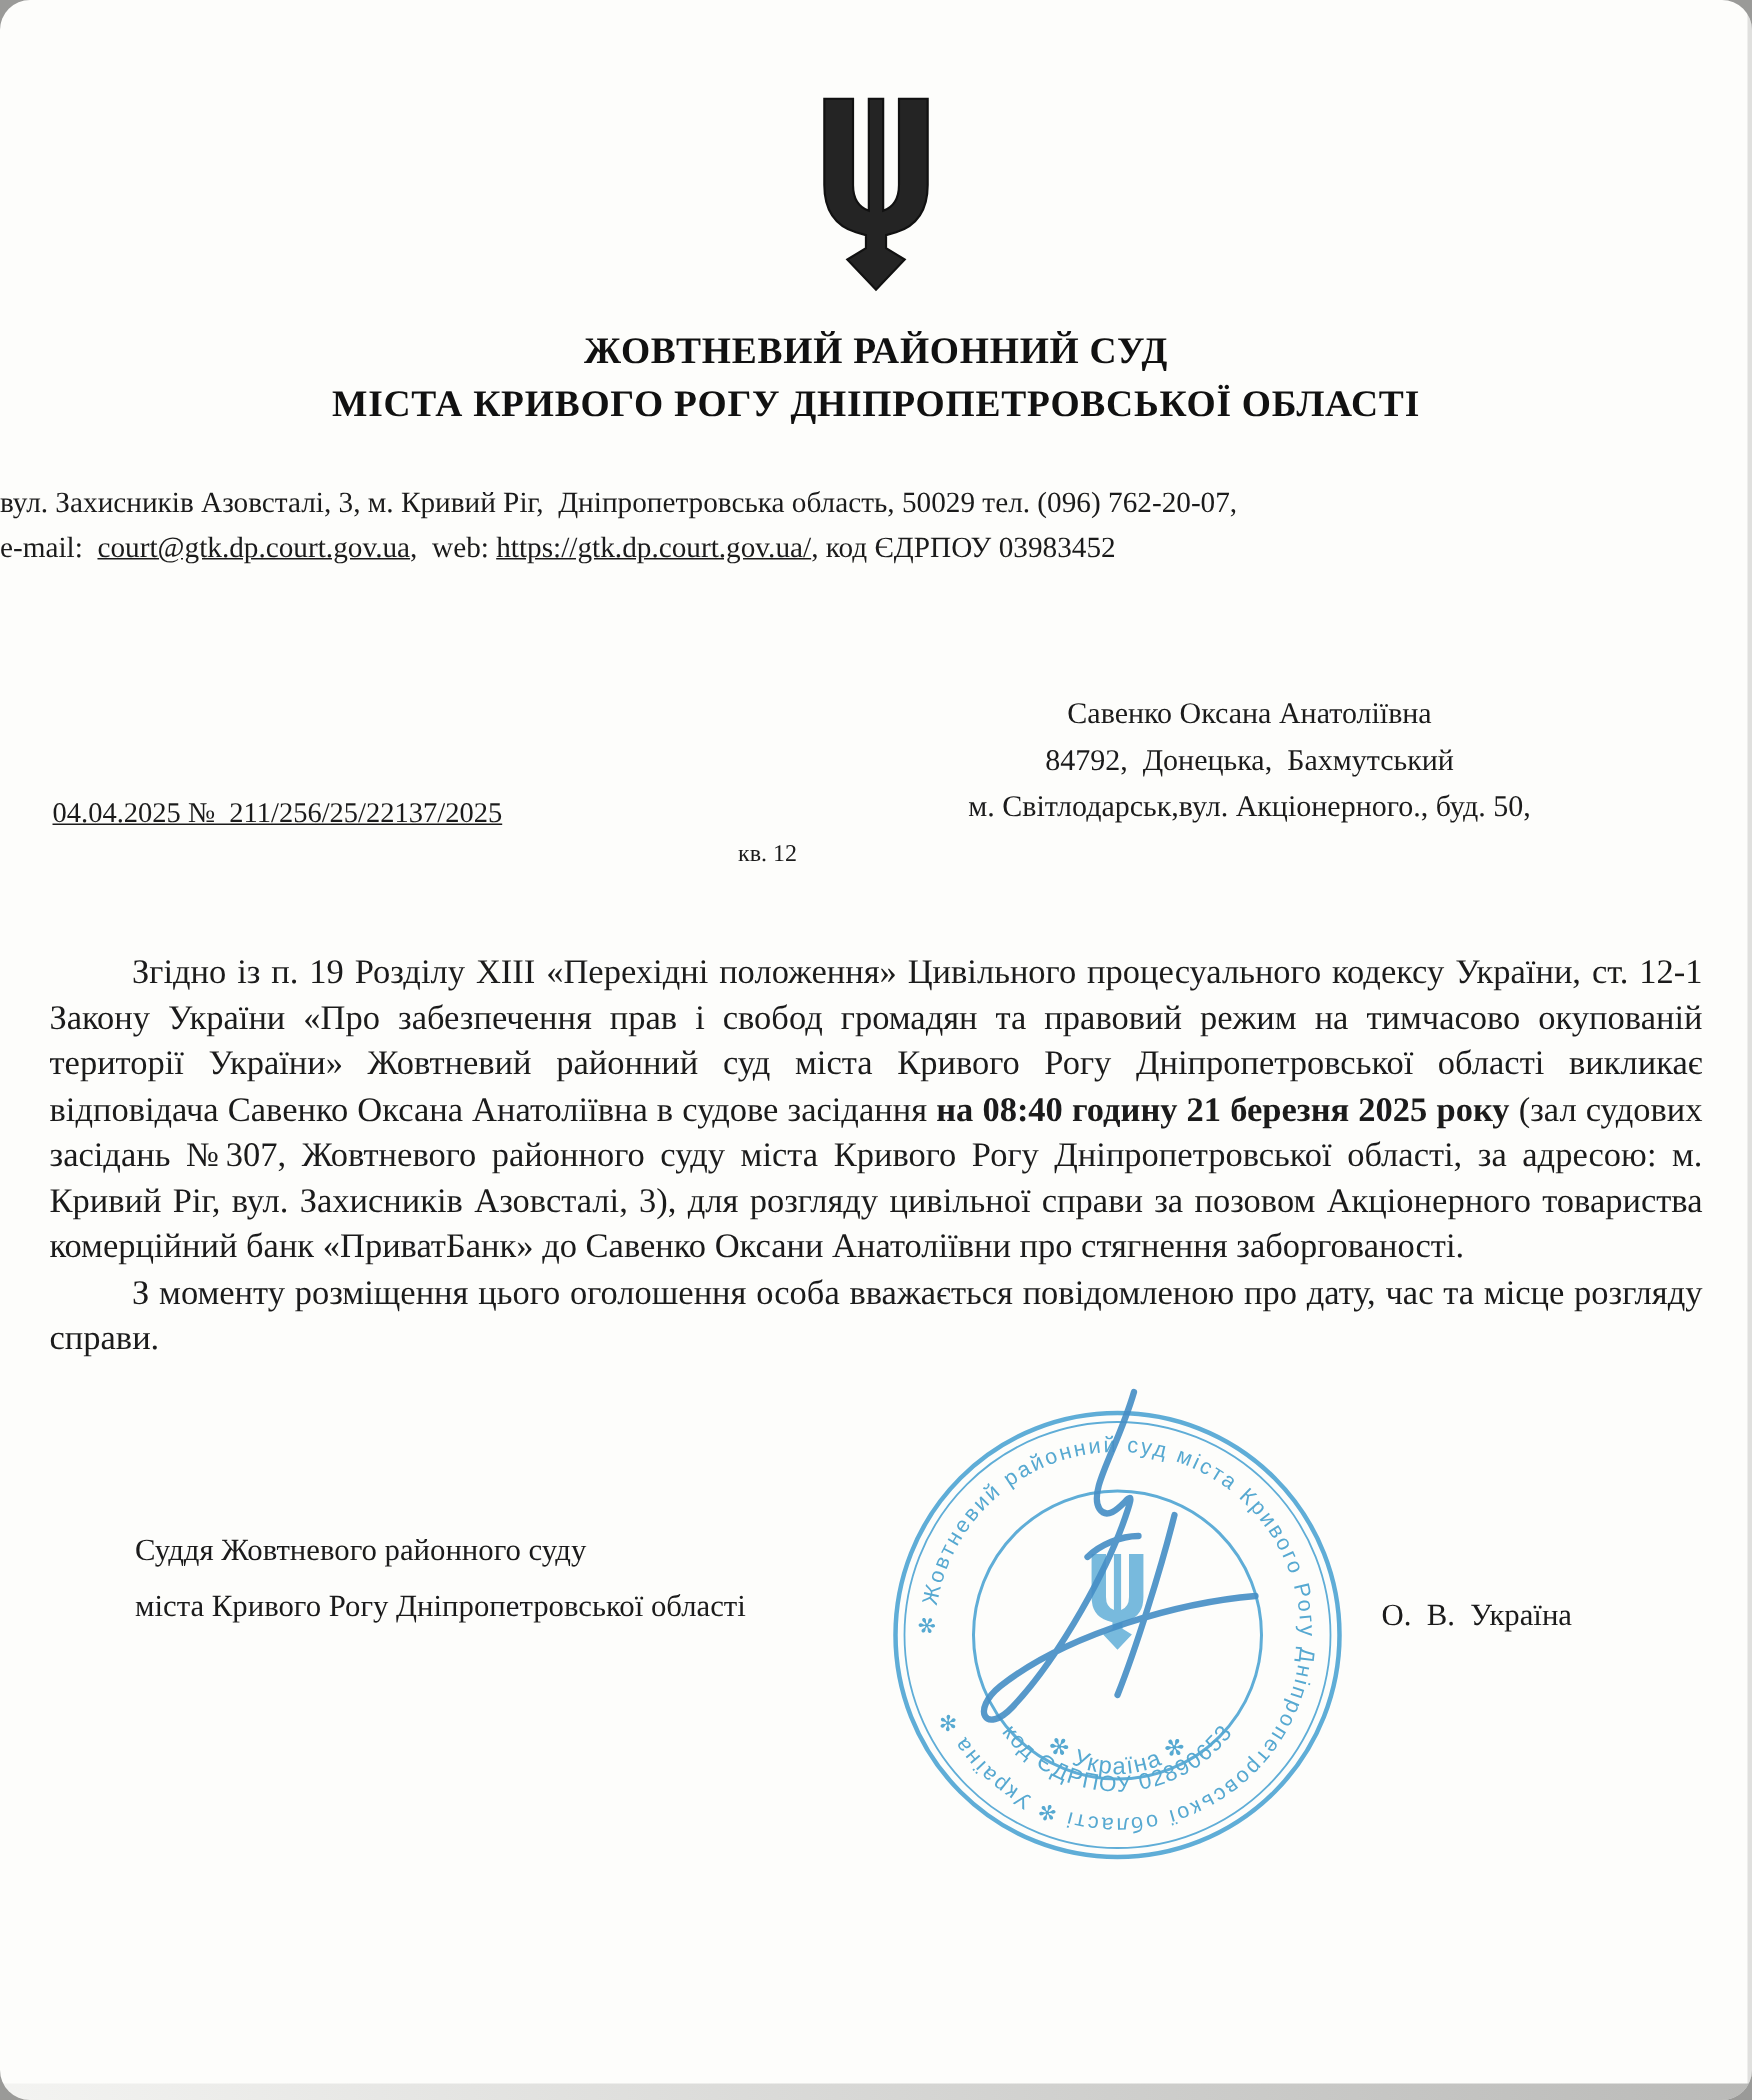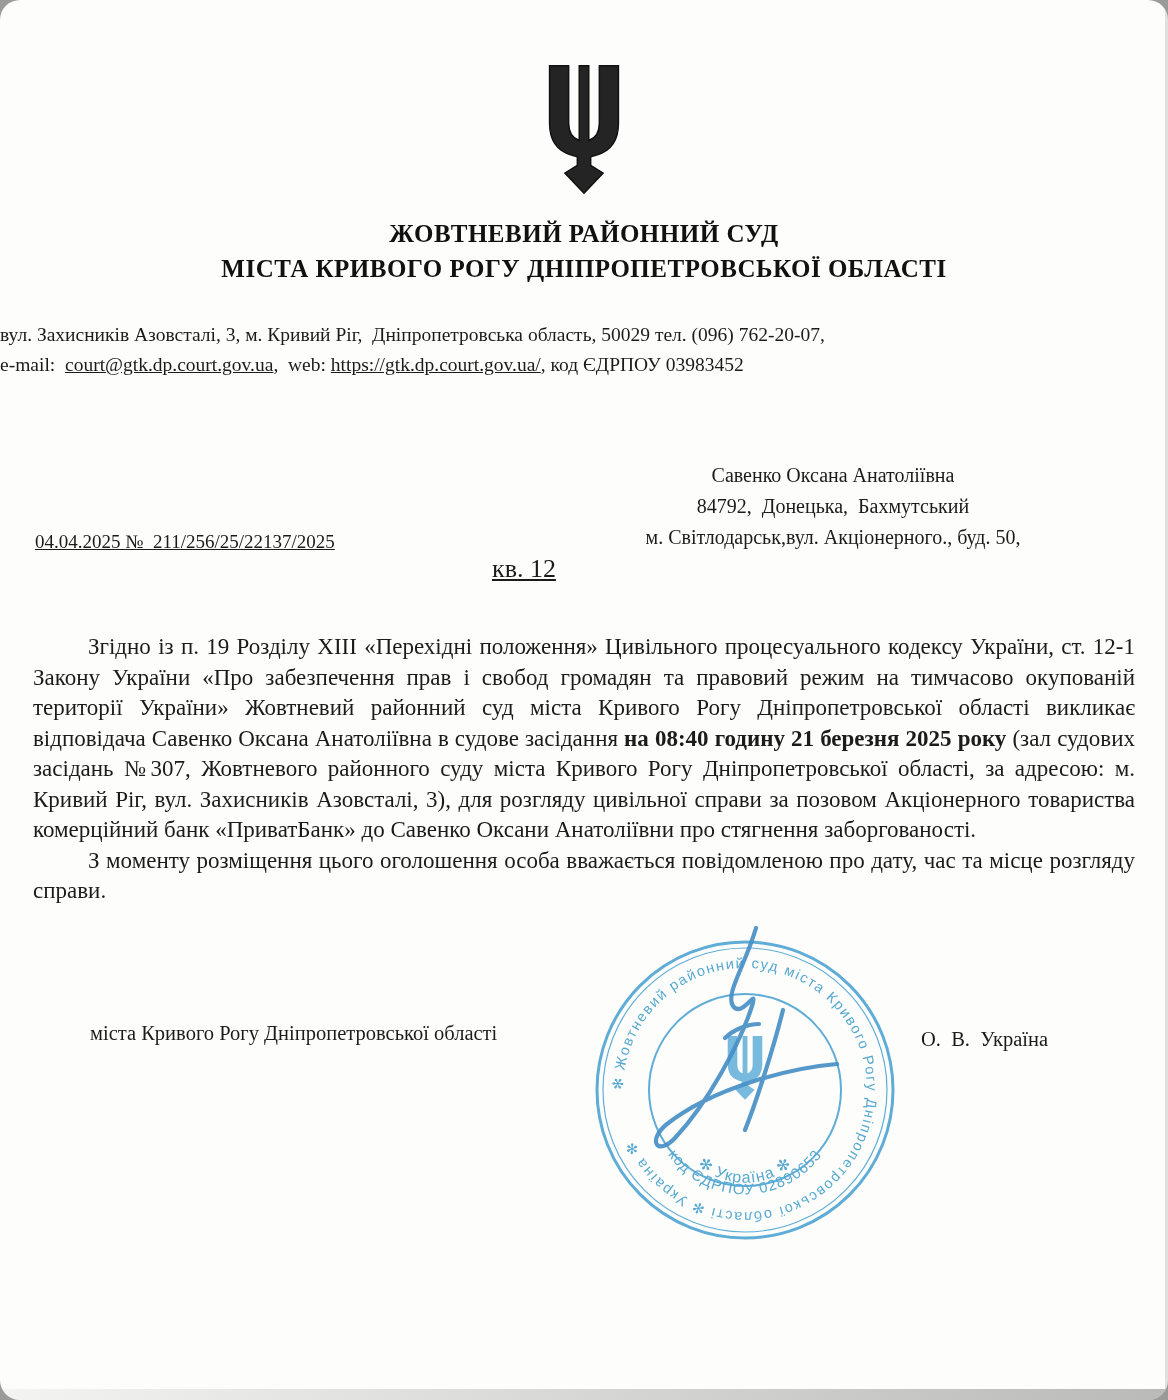--- a/index.html
+++ b/index.html
@@ -50,23 +50,22 @@
   }
   .recipient {
     width: 520px;
     margin-right: 40px;
     text-align: center;
     font-size: 20px;
     line-height: 31px;
   }
   .kv-line {
     margin-left: 492px;
-    font-size: 26px;
+    font-size: 16px;
     line-height: 31px;
-    text-decoration: underline;
   }
   .case-numbers {
     margin-left: 35px;
     margin-top: 8px;
     font-size: 17.5px;
   }
 
   .body-text { margin: 48px 33px 0 33px; }
   .body-text p {
     font-size: 23px;
@@ -154,20 +153,21 @@
   </div>
   <div class="kv-line keep-spaces">кв. 12</div>
 
   <div class="body-text">
     <p><span>Згідно із п. 19 Розділу ХІІІ «Перехідні положення» Цивільного процесуального кодексу України,  ст. 12-1 Закону України «Про забезпечення прав і свобод громадян та правовий режим на тимчасово окупованій території України» Жовтневий районний суд міста Кривого Рогу Дніпропетровської області викликає відповідача Савенко Оксана Анатоліївна в судове засідання </span><b>на 08:40 годину 21 березня 2025 року</b><span> (зал судових засідань №307, Жовтневого районного суду міста Кривого Рогу Дніпропетровської області, за адресою: м. Кривий Ріг, вул. Захисників Азовсталі, 3), для розгляду цивільної справи за позовом Акціонерного товариства комерційний банк «ПриватБанк» до Савенко Оксани Анатоліївни про стягнення заборгованості.</span></p>
     <p>З моменту розміщення цього оголошення особа вважається повідомленою про дату, час та місце розгляду справи.</p>
   </div>
 
   <div class="sig-row">
     <div class="sig-left">
+      <div>Суддя Жовтневого районного суду</div>
       <div>міста Кривого Рогу Дніпропетровської області</div>
     </div>
     <div class="sig-name keep-spaces">О.  В.  Україна</div>
   </div>
 
   <svg class="stamp-layer" viewBox="0 0 350 350">
     <defs>
       <path id="ringPath" d="M170,172 m-122,0 a122,122 0 1,1 244,0 a122,122 0 1,1 -244,0"></path>
       <path id="codeArc" d="M78,205 A95,95 0 0 0 262,205"></path>
       <path id="countryArc" d="M114,238 A72,72 0 0 0 226,238"></path>

